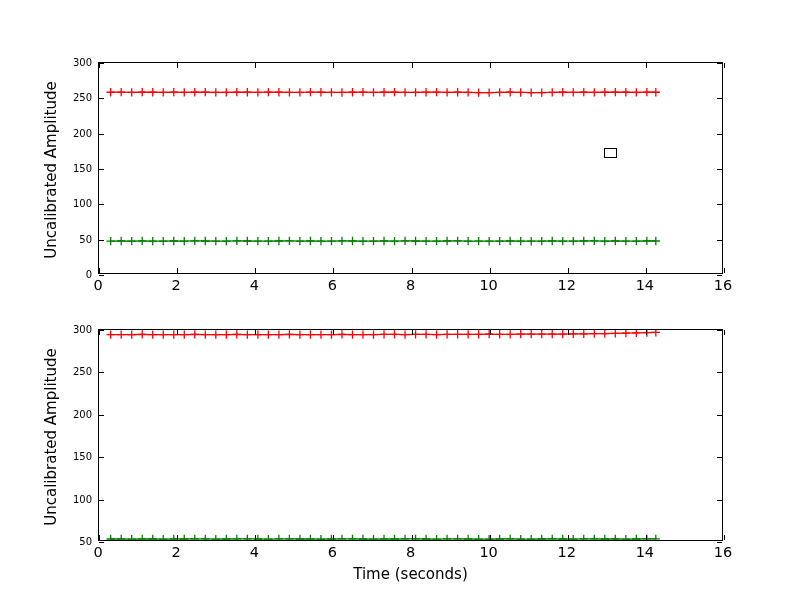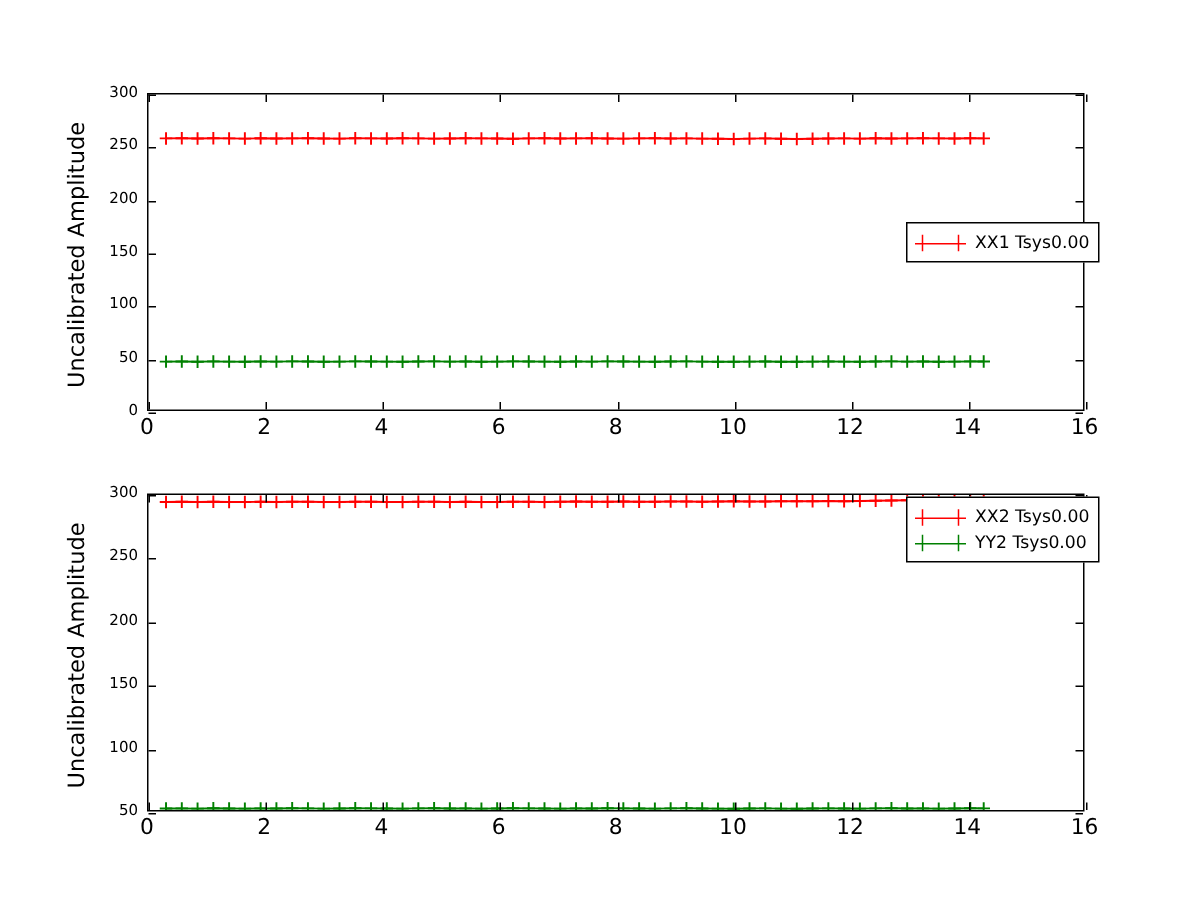--- a/index.html
+++ b/index.html
@@ -377,28 +377,20 @@
       <div class="ticklabel-x" style="left: 312.5px; top: 0px;">8</div>
       <div class="ticklabel-x" style="left: 390.625px; top: 0px;">10</div>
       <div class="ticklabel-x" style="left: 468.75px; top: 0px;">12</div>
       <div class="ticklabel-x" style="left: 546.875px; top: 0px;">14</div>
       <div class="ticklabel-x" style="left: 625px; top: 0px;">16</div>
     </div>
 
   <div class="ylabel" id="ylabel-top">Uncalibrated Amplitude</div>
 
   <div class="legend" id="legend-top">
-    <div class="legend-row">
-      <span class="legend-sample" style="color:#ff0000">
-        <span class="lg-line"></span>
-          <span class="lg-mark m1"></span>
-          <span class="lg-mark m2"></span>
-      </span>
-      <span class="legend-label">XX1 Tsys0.00</span>
-    </div>
   </div>
 
   <div class="axes" id="axes-bottom">
     <div class="plot-clip">
       <svg class="series-svg" id="svg-bottom" viewBox="0 0 625 212" preserveAspectRatio="none">
           <g>
             <path d="M11.72 4.66 L22.27 4.58 L32.81 4.75 L43.36 4.49 L53.91 4.66 L64.45 4.75 L75.00 4.58 L85.55 4.66 L96.09 4.49 L106.64 4.58 L117.19 4.75 L127.73 4.66 L138.28 4.49 L148.83 4.58 L159.38 4.66 L169.92 4.75 L180.47 4.58 L191.02 4.49 L201.56 4.66 L212.11 4.58 L222.66 4.75 L233.20 4.66 L243.75 4.49 L254.30 4.58 L264.84 4.66 L275.39 4.58 L285.94 4.41 L296.48 4.49 L307.03 4.58 L317.58 4.41 L328.13 4.49 L338.67 4.58 L349.22 4.41 L359.77 4.32 L370.31 4.49 L380.86 4.41 L391.41 4.24 L401.95 4.32 L412.50 4.41 L423.05 4.24 L433.59 4.16 L444.14 4.24 L454.69 4.07 L465.23 4.16 L475.78 3.99 L486.33 3.90 L496.88 3.73 L507.42 3.56 L517.97 3.39 L528.52 3.14 L539.06 2.88 L549.61 2.63 L558.59 2.46" fill="none" stroke="#ff0000" stroke-width="1.3"></path>
             <path d="M7.52 4.66L15.92 4.66M11.72 0.46L11.72 8.86" stroke="#ff0000" stroke-width="1.3" fill="none"></path>
             <path d="M18.07 4.58L26.47 4.58M22.27 0.38L22.27 8.78" stroke="#ff0000" stroke-width="1.3" fill="none"></path>
             <path d="M28.61 4.75L37.01 4.75M32.81 0.55L32.81 8.95" stroke="#ff0000" stroke-width="1.3" fill="none"></path>
@@ -558,33 +550,16 @@
       <div class="ticklabel-x" style="left: 234.375px; top: 0px;">6</div>
       <div class="ticklabel-x" style="left: 312.5px; top: 0px;">8</div>
       <div class="ticklabel-x" style="left: 390.625px; top: 0px;">10</div>
       <div class="ticklabel-x" style="left: 468.75px; top: 0px;">12</div>
       <div class="ticklabel-x" style="left: 546.875px; top: 0px;">14</div>
       <div class="ticklabel-x" style="left: 625px; top: 0px;">16</div>
     </div>
 
   <div class="ylabel" id="ylabel-bottom">Uncalibrated Amplitude</div>
 
-
-  <div class="legend" id="legend-bottom">
-    <div class="legend-row">
-      <span class="legend-sample" style="color:#ff0000">
-        <span class="lg-line"></span>
-          <span class="lg-mark m1"></span>
-          <span class="lg-mark m2"></span>
-      </span>
-      <span class="legend-label">XX2 Tsys0.00</span>
-    </div>
-    <div class="legend-row">
-      <span class="legend-sample" style="color:#008000">
-        <span class="lg-line"></span>
-          <span class="lg-mark m1"></span>
-          <span class="lg-mark m2"></span>
-      </span>
-      <span class="legend-label">YY2 Tsys0.00</span>
-    </div>
-  </div>
+  <div class="xlabel">Time (seconds)</div>
+
 
 </div>
 
 </body></html>

